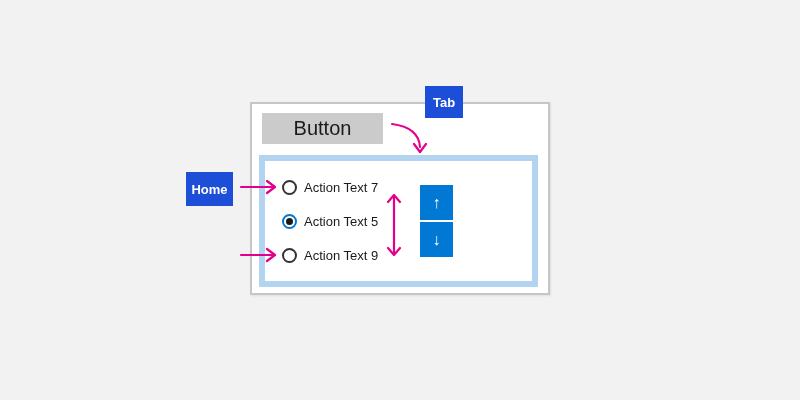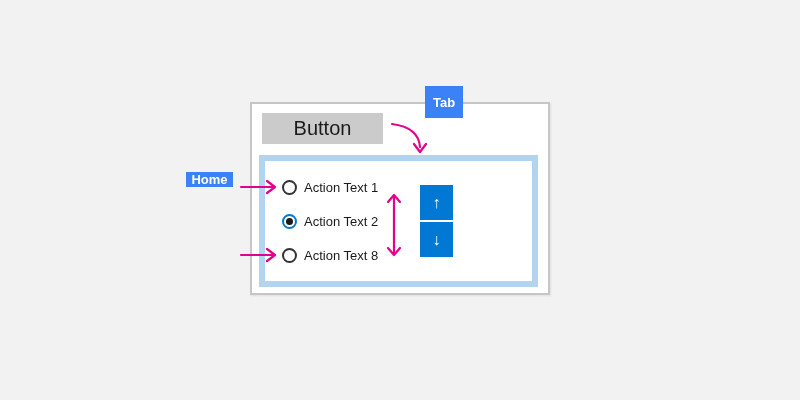--- a/index.html
+++ b/index.html
@@ -81,29 +81,29 @@
     color: #ffffff;
     display: flex; align-items: center; justify-content: center;
     font-size: 16px;
     z-index: 4;
   }
   .spin-button.up { top: 185px; }
   .spin-button.down { top: 222px; }
   
   .key-badge {
     position: absolute;
-    background: #3b82f6;
+    background: #1d4ed8;
     color: #ffffff;
     font-size: 13px;
     font-weight: 600;
     display: flex; align-items: center; justify-content: center;
     z-index: 6;
   }
   .key-badge.tab  { left: 425px; top: 86px;  width: 38px; height: 32px; }
-  .key-badge.home { left: 186px; top: 172px; width: 47px; height: 15px; justify-content: center; }
+  .key-badge.home { left: 186px; top: 172px; width: 47px; height: 34px; justify-content: center; }
   .key-badge.end  { left: 186px; top: 238px; width: 47px; height: 32px; }
   
   .arrow-layer {
     position: absolute;
     left: 0; top: 0;
     width: 800px; height: 400px;
     z-index: 8;
     pointer-events: none;
   }
   .pink-stroke {
@@ -122,31 +122,31 @@
   <div class="app-window"></div>
 
   <div class="gray-button">
     <span>Button</span>
   </div>
 
   <div class="group-panel"></div>
 
   <div class="radio-row r1">
     <span class="radio-circle"></span>
-    <span class="radio-label">Action Text 1</span>
+    <span class="radio-label">Action Text 7</span>
   </div>
   <div class="radio-row r2">
     <span class="radio-circle selected">
         <span class="radio-dot"></span>
       </span>
-    <span class="radio-label">Action Text 2</span>
+    <span class="radio-label">Action Text 5</span>
   </div>
   <div class="radio-row r3">
     <span class="radio-circle"></span>
-    <span class="radio-label">Action Text 8</span>
+    <span class="radio-label">Action Text 9</span>
   </div>
 
   <div class="spin-button up">
     <span>↑</span>
   </div>
   <div class="spin-button down">
     <span>↓</span>
   </div>
 
   <div class="key-badge tab">

